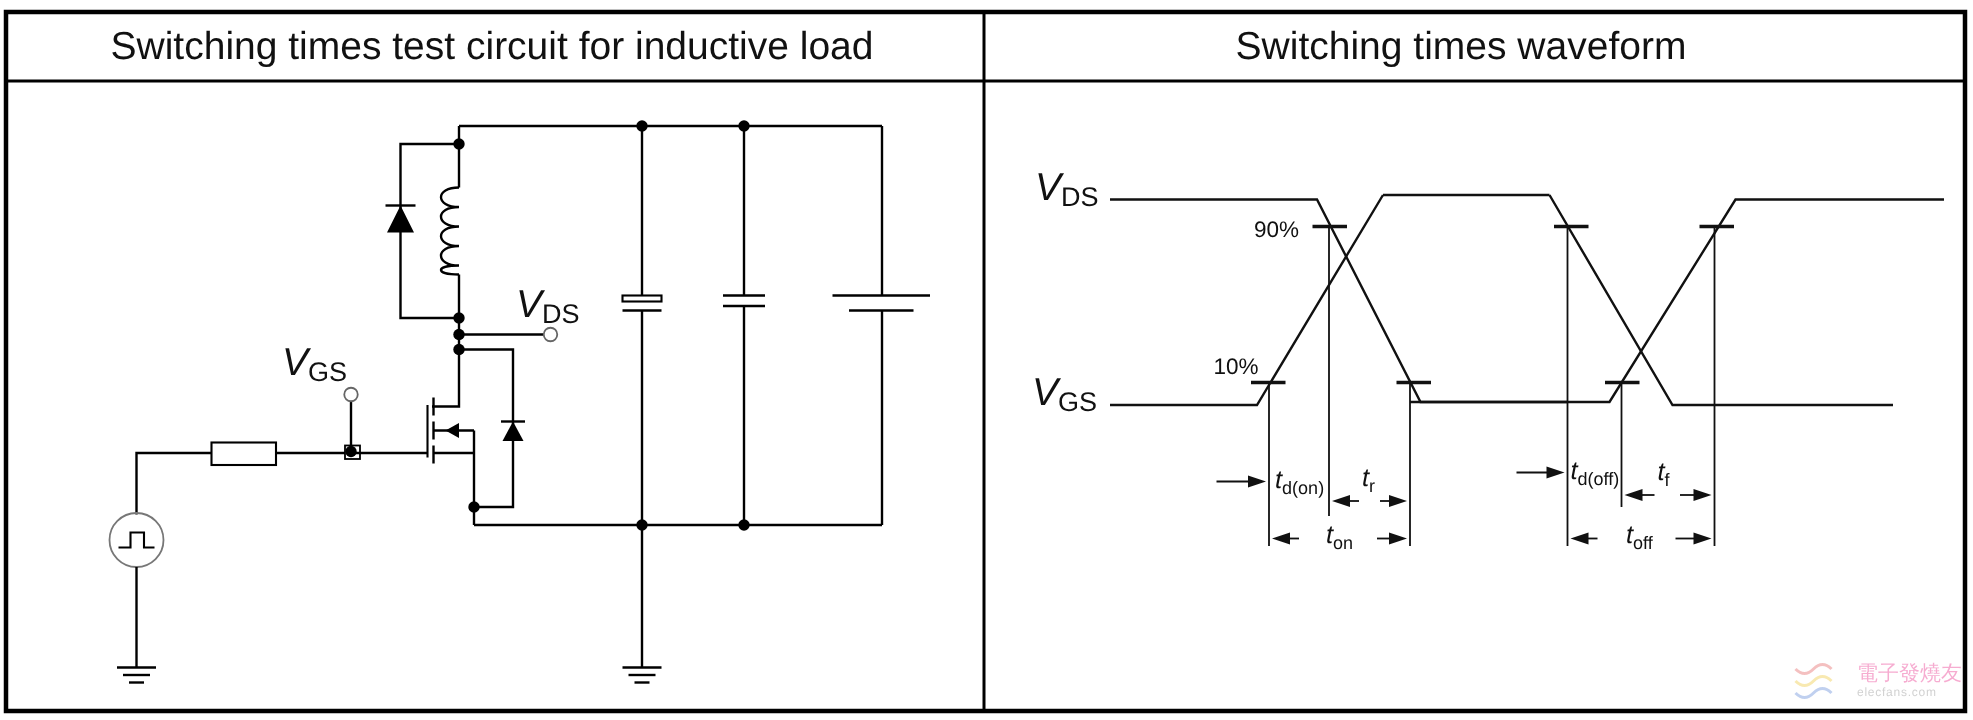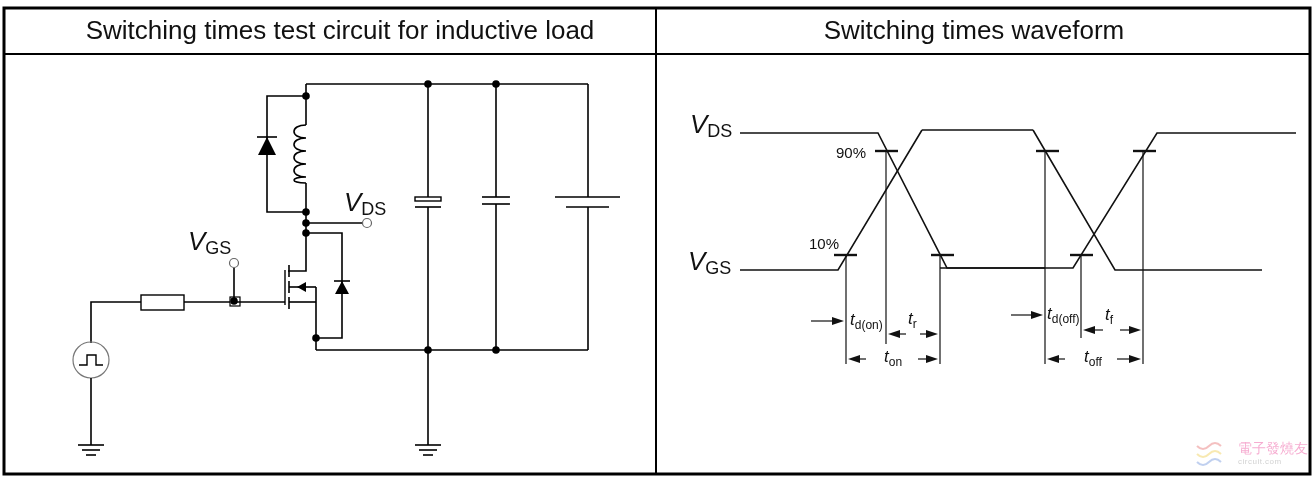--- a/index.html
+++ b/index.html
@@ -182,16 +182,16 @@
   <text x="1105" y="320" font-size="17" font-style="italic"><tspan>t</tspan><tspan font-size="12" font-style="normal" dy="4">f</tspan></text>
   <text x="1084" y="362" font-size="17" font-style="italic"><tspan>t</tspan><tspan font-size="12" font-style="normal" dy="4">off</tspan></text>
 
   <g opacity="0.3" fill="none" stroke-width="2">
     <path d="M1197,446 q6,6 12,0 q6,-6 12,0" stroke="#d33"></path>
     <path d="M1197,454 q6,6 12,0 q6,-6 12,0" stroke="#e9b800"></path>
     <path d="M1197,462 q6,6 12,0 q6,-6 12,0" stroke="#36c"></path>
   </g>
 </svg>
 
-<div class="hdr" style="left:16px; width:648px;">Switching times test circuit for inductive load</div>
+<div class="hdr" style="left:4px; width:648px;">Switching times test circuit for inductive load</div>
 <div class="hdr" style="left:656px; width:636px;">Switching times waveform</div>
 <div class="wm-text">電子發燒友</div>
-<div class="wm-sub">circuit.com</div>
+<div class="wm-sub">elecfans.com</div>
 
 </body></html>

